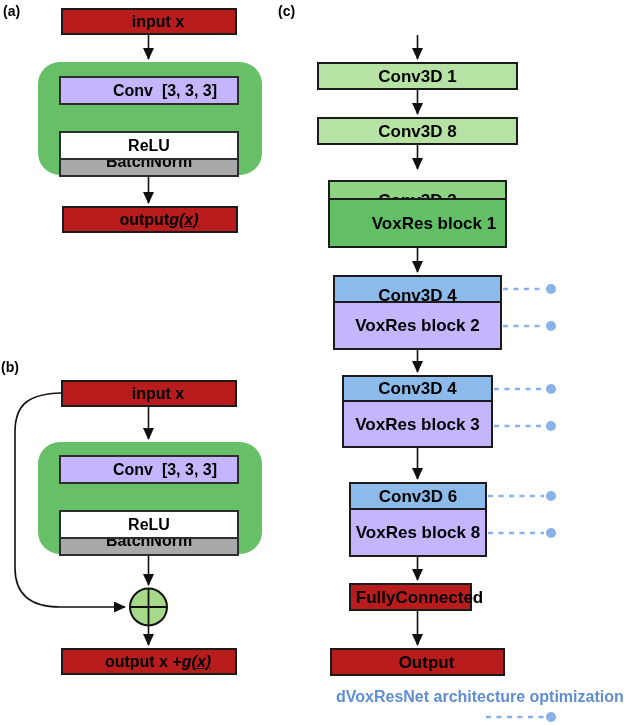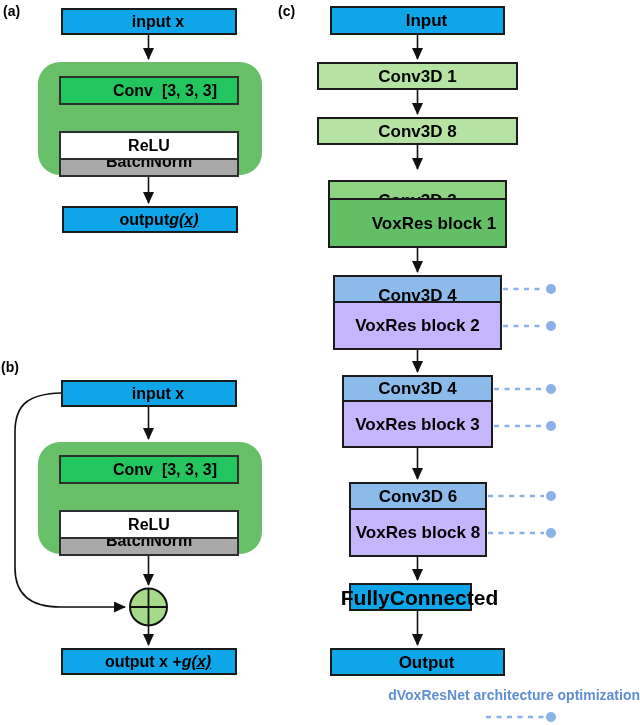--- a/index.html
+++ b/index.html
@@ -9,38 +9,38 @@
   }
   #connectors{position:absolute;left:0;top:0;}
   .box{
     position:absolute;box-sizing:border-box;border:2px solid #1b1b1b;
     display:flex;align-items:center;justify-content:center;
     font-weight:bold;color:#000;font-size:16px;line-height:1;
     white-space:nowrap;
   }
   .c-box{font-size:17px;}
   .pre{white-space:pre;}
-  .fill-gray{background:#0ea5e9;padding-left:18px;}
+  .fill-gray{background:#b91c1c;padding-left:18px;}
   .fill-lgreen{background:#b6e3a3;}
   .fill-mgreen{background:#8ed381;}
   .fill-vgreen{background:#62bf66;padding-left:33px;}
-  .fill-convgreen{background:#22c55e;border-color:#2e2e2e;padding-left:32px;}
+  .fill-convgreen{background:#c4b5fd;border-color:#2e2e2e;padding-left:32px;}
   .fill-bn{background:#a9a9a9;border-color:#2e2e2e;margin-top:44px;}
   .fill-white{background:#ffffff;border-color:#2e2e2e;}
   .fill-lblue{background:#8bbaeb;}
   .fill-sblue{background:#c4b5fd;}
   .container-green{
     position:absolute;background:#67c068;border-radius:22px;
   }
   .panel-label{
     position:absolute;font-weight:bold;font-size:14px;color:#000;line-height:1;
   }
   .legend{
-    position:absolute;font-weight:bold;font-size:14px;color:#5f8ed3;
-    text-align:right;line-height:1.2;white-space:nowrap;
+    position:absolute;font-weight:bold;font-size:16px;color:#5f8ed3;
+    text-align:left;line-height:1.2;white-space:nowrap;
   }
   .math{font-style:italic;text-decoration:underline;}
   .arrow{stroke:#111;stroke-width:1.6;marker-end:url(#ah);fill:none;}
   .plain{stroke:#111;stroke-width:1.8;}
   .dash{stroke:#8ab2ea;stroke-width:2.5;stroke-dasharray:5 5.5;fill:none;}
   .dot{fill:#8ab2ea;}
 </style>
 </head>
 <body>
 
@@ -122,36 +122,35 @@
   <div class="box fill-bn" style="left:59px;top:482px;width:180px;height:30px">BatchNorm</div>
   <div class="box fill-white" style="left:59px;top:510px;width:180px;height:29px">ReLU</div>
 
   <div class="box fill-gray" style="left:61px;top:648px;width:176px;height:27px">
     <span>output x + </span>
       <span class="math">g(x)</span>
   </div>
 
   <div class="panel-label" style="left:278px;top:4px">(c)</div>
 
-  <div class="box fill-gray c-box" style="left:330px;top:6px;width:175px;height:29px">Input</div>
 
   <div class="box fill-lgreen c-box" style="left:317px;top:62px;width:201px;height:28px">Conv3D 1</div>
   <div class="box fill-lgreen c-box" style="left:317px;top:117px;width:201px;height:28px">Conv3D 8</div>
 
   <div class="box fill-mgreen c-box" style="left:328px;top:180px;width:179px;height:40px">Conv3D 3</div>
   <div class="box fill-vgreen c-box" style="left:328px;top:198px;width:179px;height:50px">VoxRes block 1</div>
 
   <div class="box fill-lblue c-box" style="left:333px;top:275px;width:169px;height:40px">Conv3D 4</div>
   <div class="box fill-sblue c-box" style="left:333px;top:301px;width:169px;height:49px">VoxRes block 2</div>
 
   <div class="box fill-lblue c-box" style="left:342px;top:375px;width:151px;height:27px">Conv3D 4</div>
   <div class="box fill-sblue c-box" style="left:342px;top:400px;width:151px;height:48px">VoxRes block 3</div>
 
   <div class="box fill-lblue c-box" style="left:349px;top:482px;width:138px;height:28px">Conv3D 6</div>
   <div class="box fill-sblue c-box" style="left:349px;top:508px;width:138px;height:49px">VoxRes block 8</div>
 
-  <div class="box fill-gray c-box" style="left:349px;top:583px;width:123px;height:28px;font-size:21px">FullyConnected</div>
+  <div class="box fill-gray c-box" style="left:349px;top:583px;width:123px;height:28px;font-size:17px">FullyConnected</div>
 
   <div class="box fill-gray c-box" style="left:330px;top:648px;width:175px;height:28px">Output</div>
 
   <div class="legend" style="left:336px;top:687px;width:304px">dVoxResNet architecture optimization</div>
 
 </div>
 
 </body></html>

